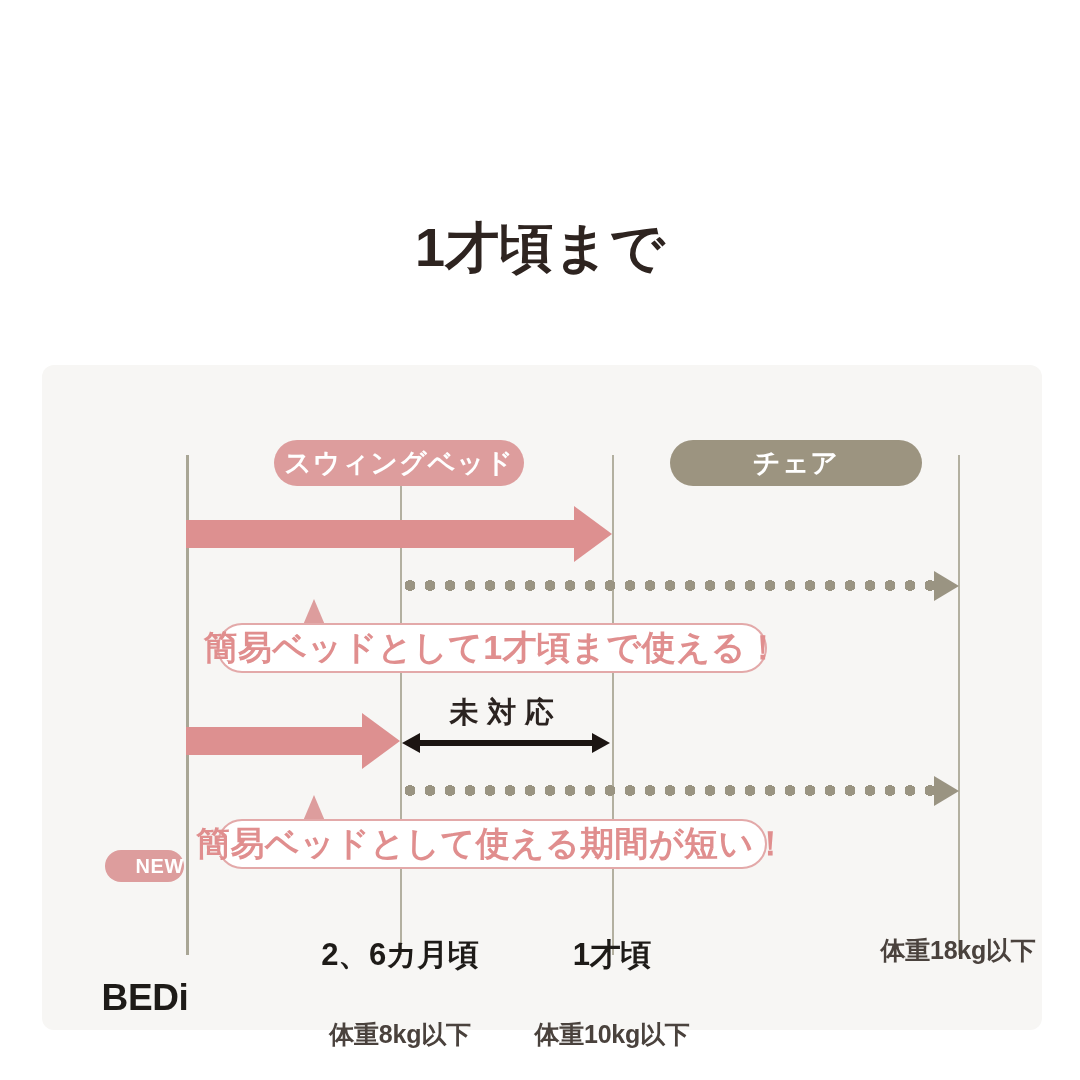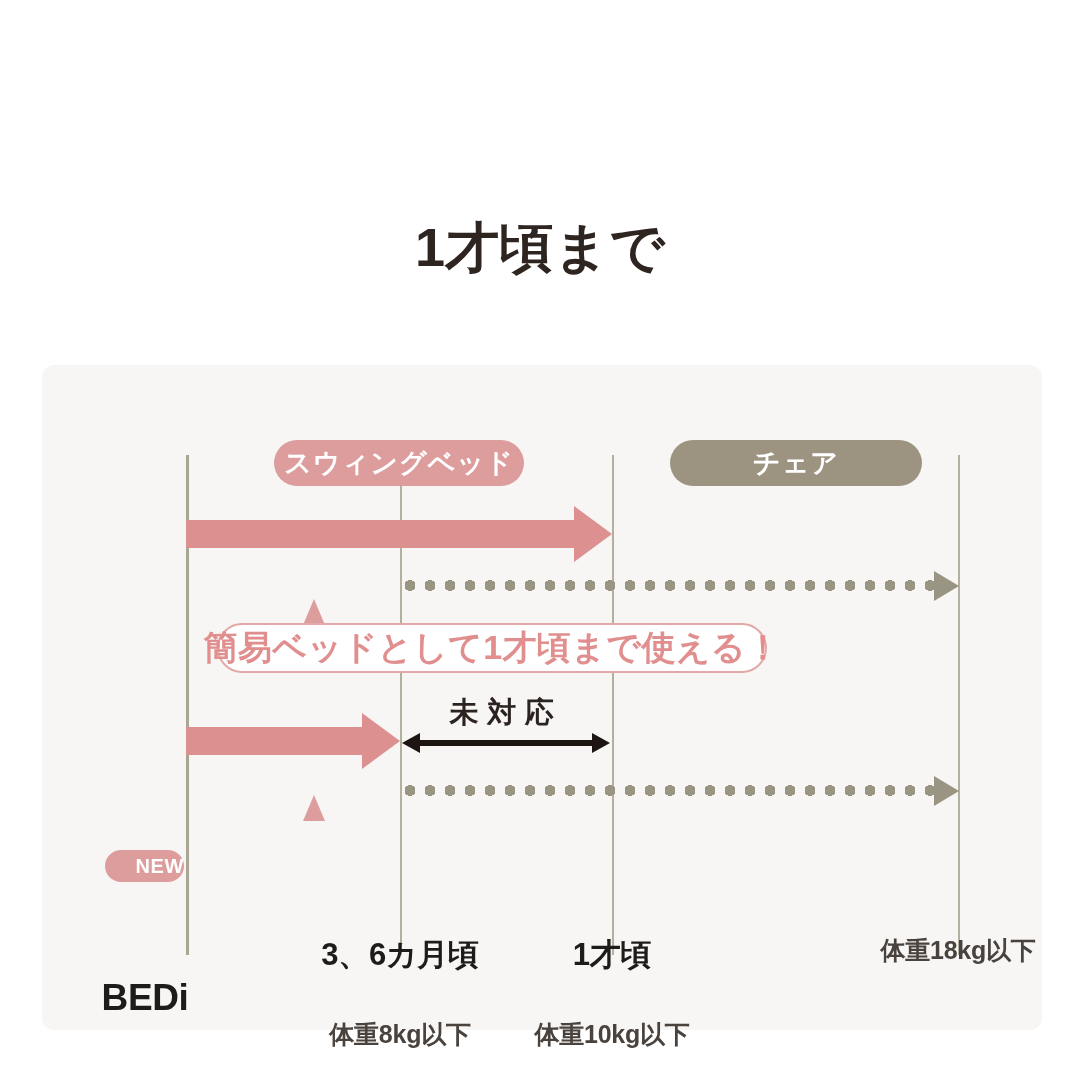--- a/index.html
+++ b/index.html
@@ -236,23 +236,26 @@
     <div class="dbl-wrap" style="left:360px;top:368px;width:208px;">
       <div class="dleft"></div>
       <div class="dshaft"></div>
       <div class="dright"></div>
     </div>
 
     <div class="dotted" style="left:358px;top:420px;width:534px;"></div>
     <div class="dothead" style="left:892px;top:411px;"></div>
 
     <div class="cpointer" style="left:261px;top:430px;"></div>
+    <div class="callout" style="left:175px;top:454px;width:550px;">
+      <span>簡易ベッドとして使える期間が短い！</span>
+    </div>
 
     <div class="axis" style="left:238px;top:533px;width:240px;">
-      <span class="big">3、6カ月頃</span>
+      <span class="big">2、6カ月頃</span>
       <span class="sub">体重8kg以下</span>
       
     </div>
 
     <div class="axis" style="left:450px;top:533px;width:240px;">
       <span class="big">1才頃</span>
       <span class="sub">体重10kg以下</span>
       
     </div>
 

